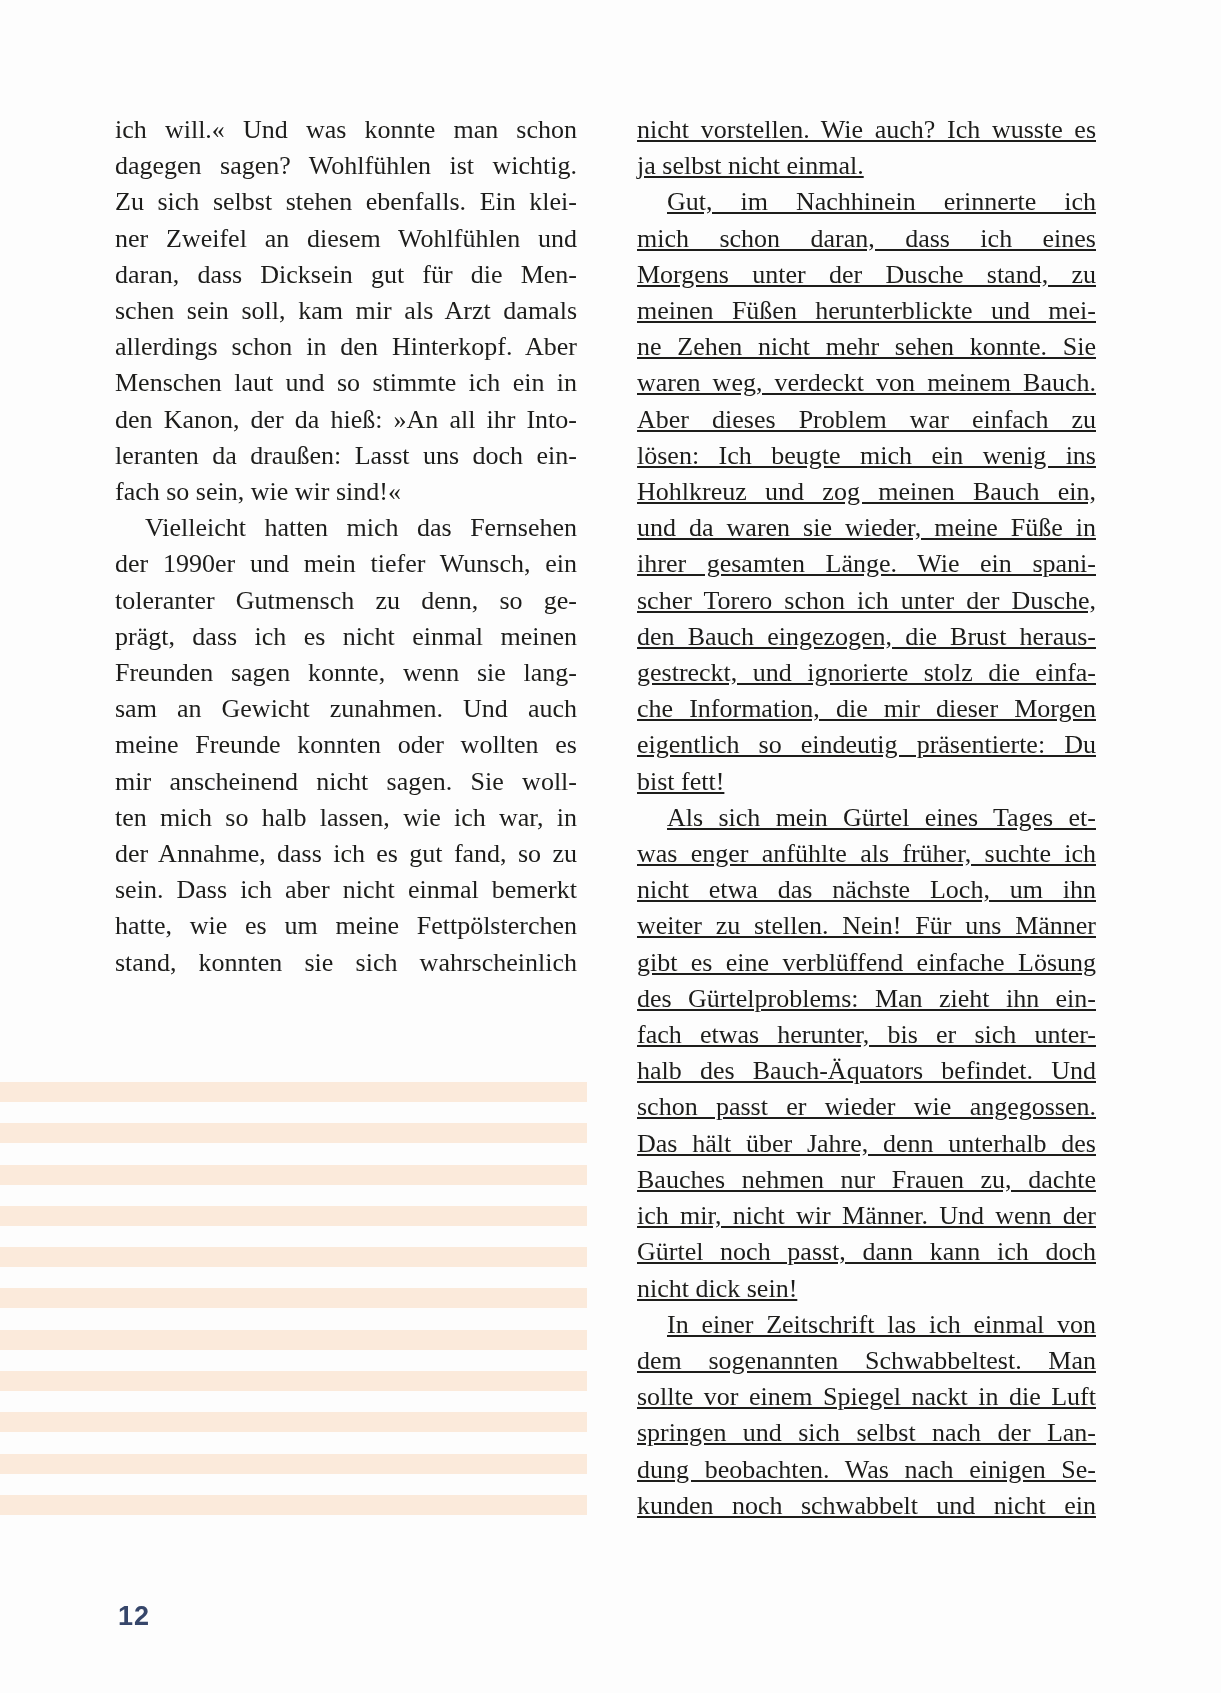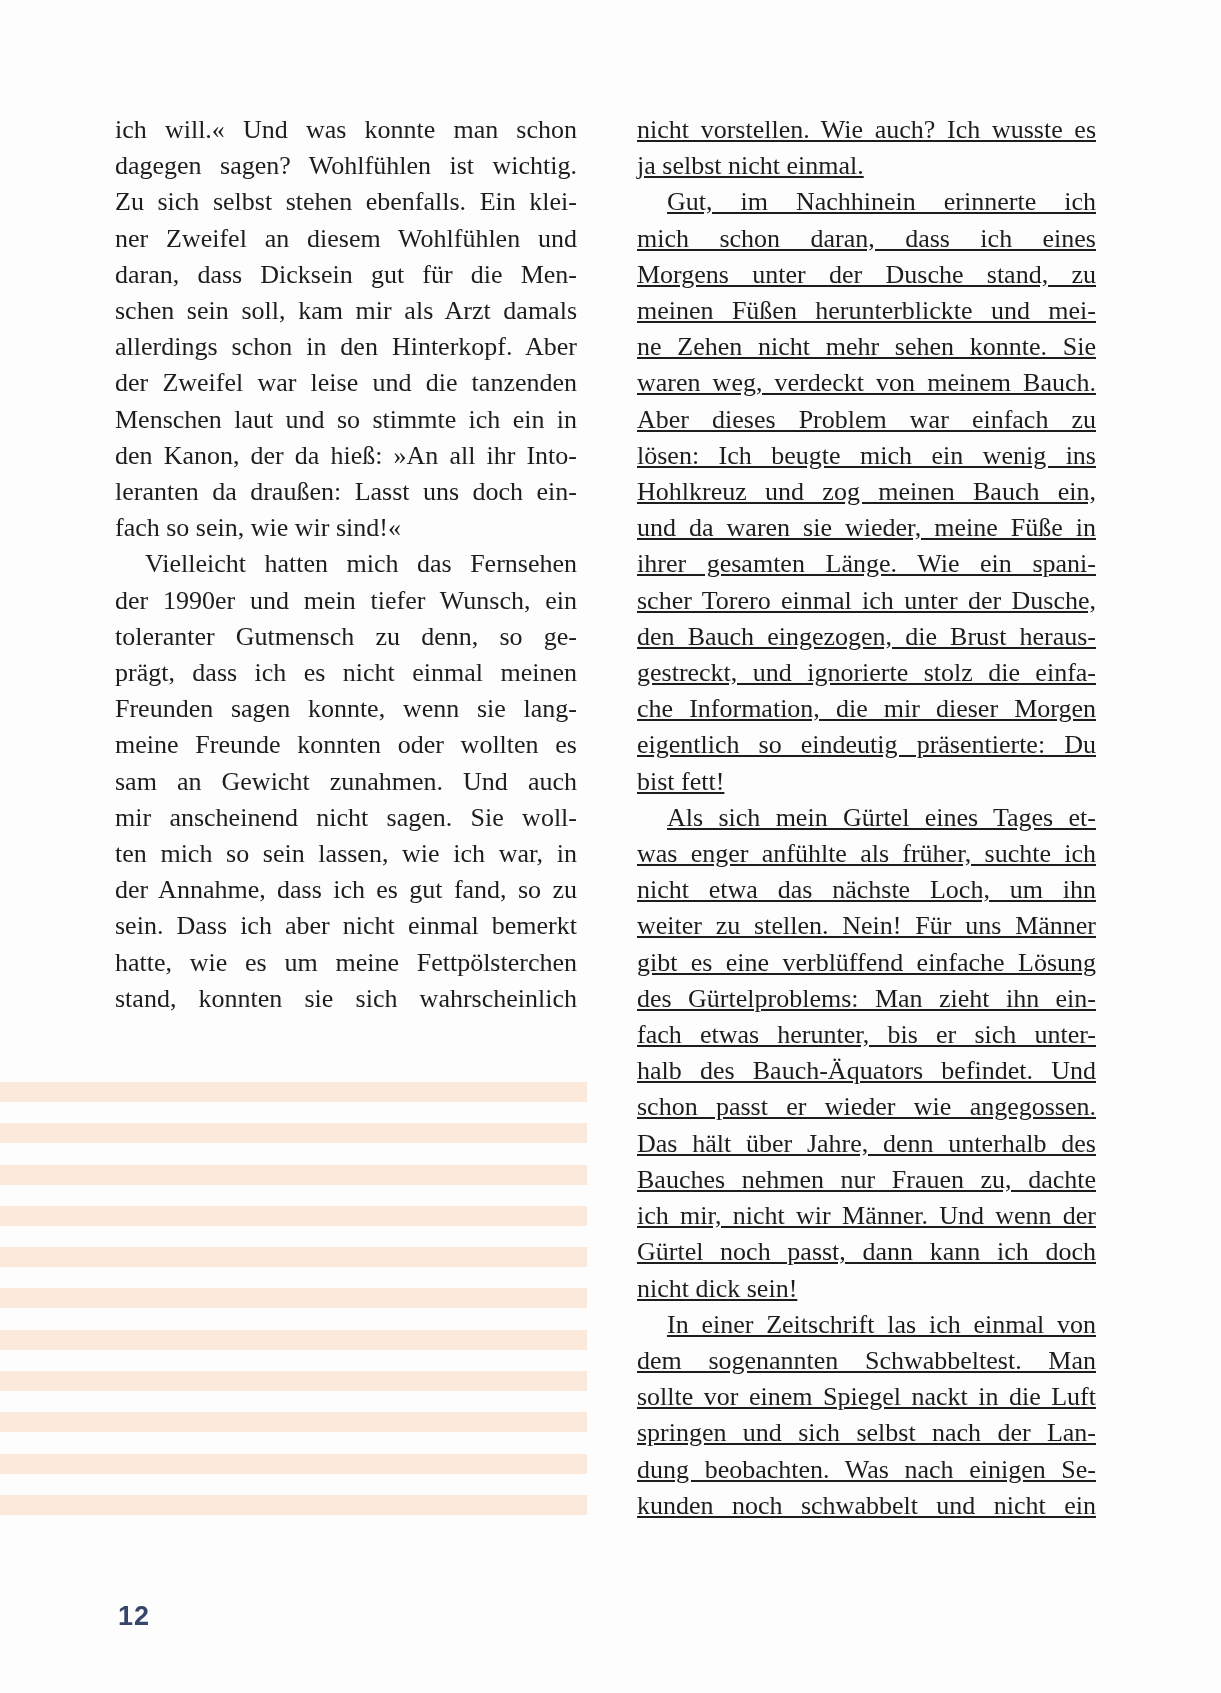--- a/index.html
+++ b/index.html
@@ -62,54 +62,53 @@
 <div class="page">
   <div class="stripes"></div>
   <div class="column column-left">
       <div class="line">ich will.« Und was konnte man schon</div>
       <div class="line">dagegen sagen? Wohlfühlen ist wichtig.</div>
       <div class="line">Zu sich selbst stehen ebenfalls. Ein klei-</div>
       <div class="line">ner Zweifel an diesem Wohlfühlen und</div>
       <div class="line">daran, dass Dicksein gut für die Men-</div>
       <div class="line">schen sein soll, kam mir als Arzt damals</div>
       <div class="line">allerdings schon in den Hinterkopf. Aber</div>
-      <div class="line">der Zweifel war leise und die tanzenden</div>
       <div class="line">Menschen laut und so stimmte ich ein in</div>
       <div class="line">den Kanon, der da hieß: »An all ihr Into-</div>
       <div class="line">leranten da draußen: Lasst uns doch ein-</div>
       <div class="line end">fach so sein, wie wir sind!«</div>
       <div class="line indent">Vielleicht hatten mich das Fernsehen</div>
       <div class="line">der 1990er und mein tiefer Wunsch, ein</div>
       <div class="line">toleranter Gutmensch zu denn, so ge-</div>
       <div class="line">prägt, dass ich es nicht einmal meinen</div>
       <div class="line">Freunden sagen konnte, wenn sie lang-</div>
+      <div class="line">sam an Gewicht zunahmen. Und auch</div>
       <div class="line">meine Freunde konnten oder wollten es</div>
-      <div class="line">sam an Gewicht zunahmen. Und auch</div>
       <div class="line">mir anscheinend nicht sagen. Sie woll-</div>
-      <div class="line">ten mich so sein lassen, wie ich war, in</div>
+      <div class="line">ten mich so halb lassen, wie ich war, in</div>
       <div class="line">der Annahme, dass ich es gut fand, so zu</div>
       <div class="line">sein. Dass ich aber nicht einmal bemerkt</div>
       <div class="line">hatte, wie es um meine Fettpölsterchen</div>
       <div class="line">stand, konnten sie sich wahrscheinlich</div>
     </div>
   <div class="column column-right">
       <div class="line">nicht vorstellen. Wie auch? Ich wusste es</div>
       <div class="line end">ja selbst nicht einmal.</div>
       <div class="line indent">Gut, im Nachhinein erinnerte ich</div>
       <div class="line">mich schon daran, dass ich eines</div>
       <div class="line">Morgens unter der Dusche stand, zu</div>
       <div class="line">meinen Füßen herunterblickte und mei-</div>
       <div class="line">ne Zehen nicht mehr sehen konnte. Sie</div>
       <div class="line">waren weg, verdeckt von meinem Bauch.</div>
       <div class="line">Aber dieses Problem war einfach zu</div>
       <div class="line">lösen: Ich beugte mich ein wenig ins</div>
       <div class="line">Hohlkreuz und zog meinen Bauch ein,</div>
       <div class="line">und da waren sie wieder, meine Füße in</div>
       <div class="line">ihrer gesamten Länge. Wie ein spani-</div>
-      <div class="line">scher Torero einmal ich unter der Dusche,</div>
+      <div class="line">scher Torero schon ich unter der Dusche,</div>
       <div class="line">den Bauch eingezogen, die Brust heraus-</div>
       <div class="line">gestreckt, und ignorierte stolz die einfa-</div>
       <div class="line">che Information, die mir dieser Morgen</div>
       <div class="line">eigentlich so eindeutig präsentierte: Du</div>
       <div class="line end">bist fett!</div>
       <div class="line indent">Als sich mein Gürtel eines Tages et-</div>
       <div class="line">was enger anfühlte als früher, suchte ich</div>
       <div class="line">nicht etwa das nächste Loch, um ihn</div>
       <div class="line">weiter zu stellen. Nein! Für uns Männer</div>
       <div class="line">gibt es eine verblüffend einfache Lösung</div>

